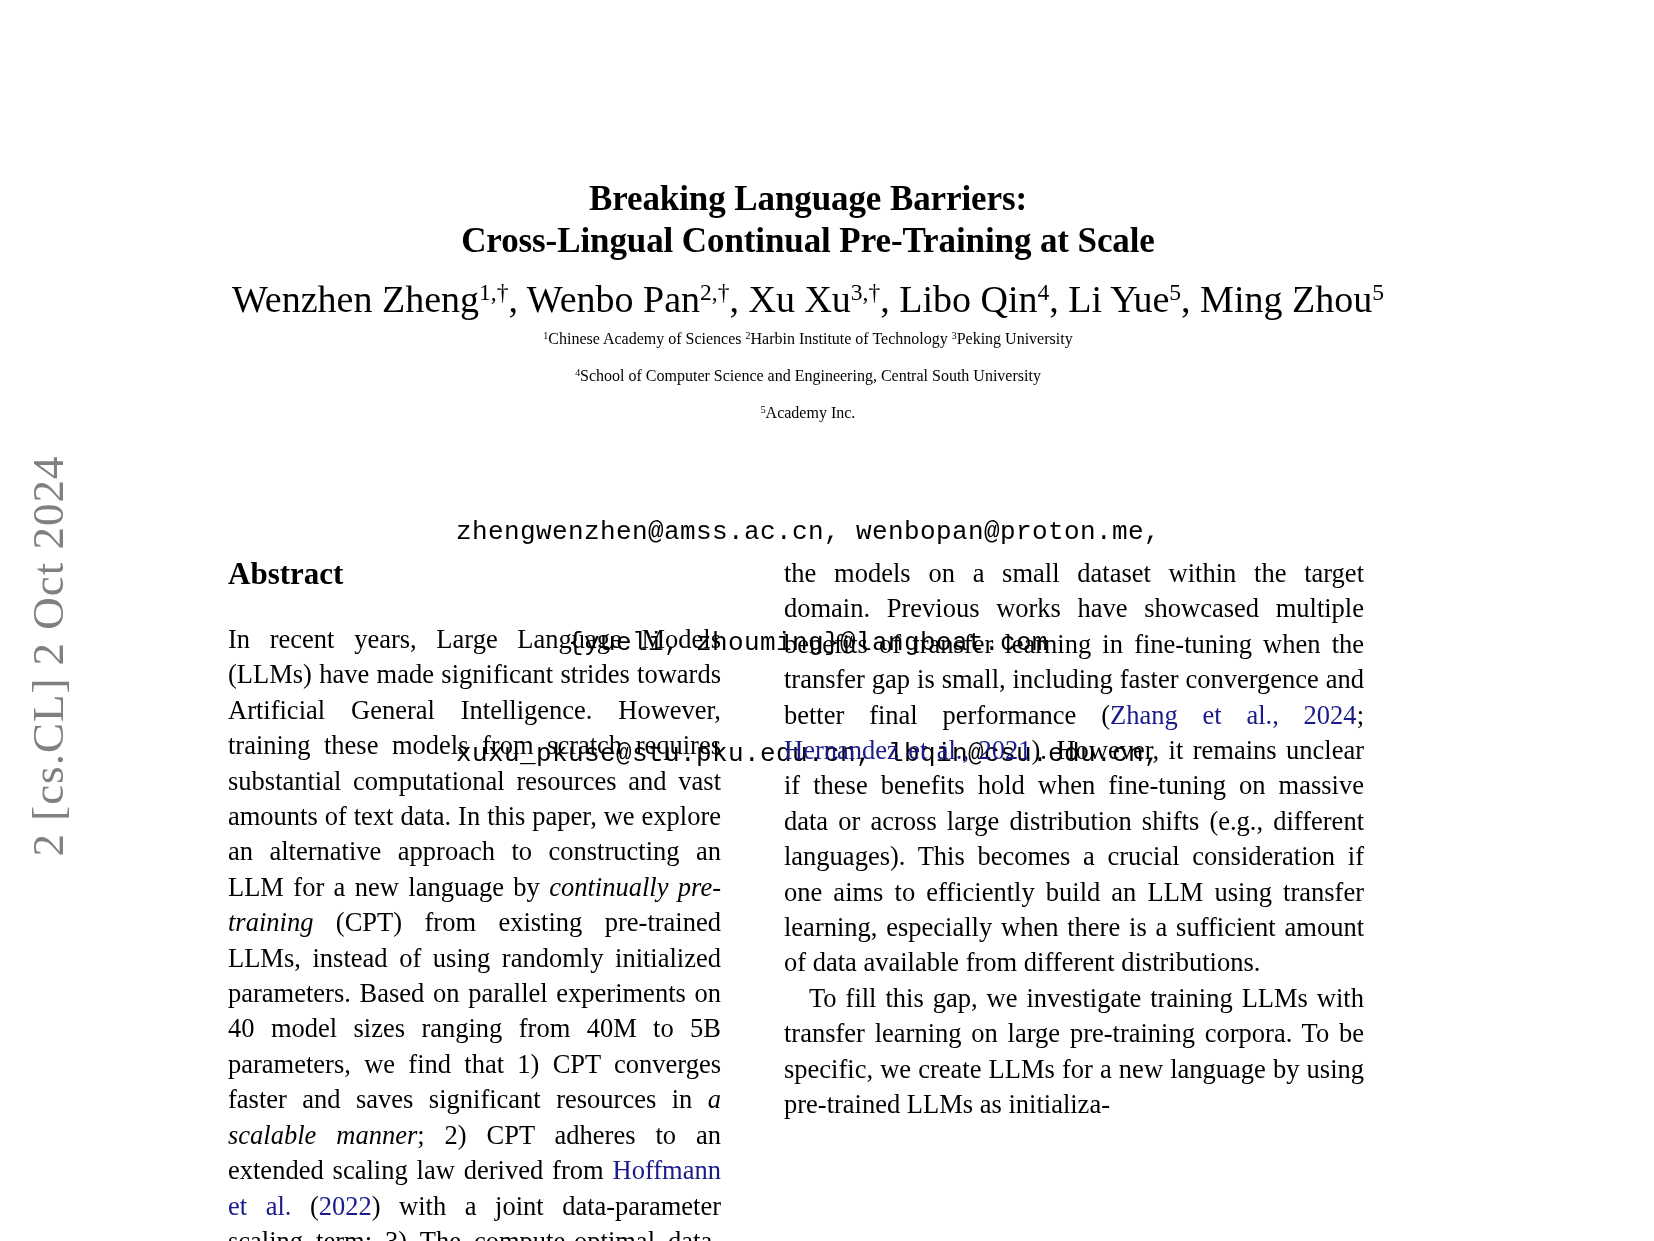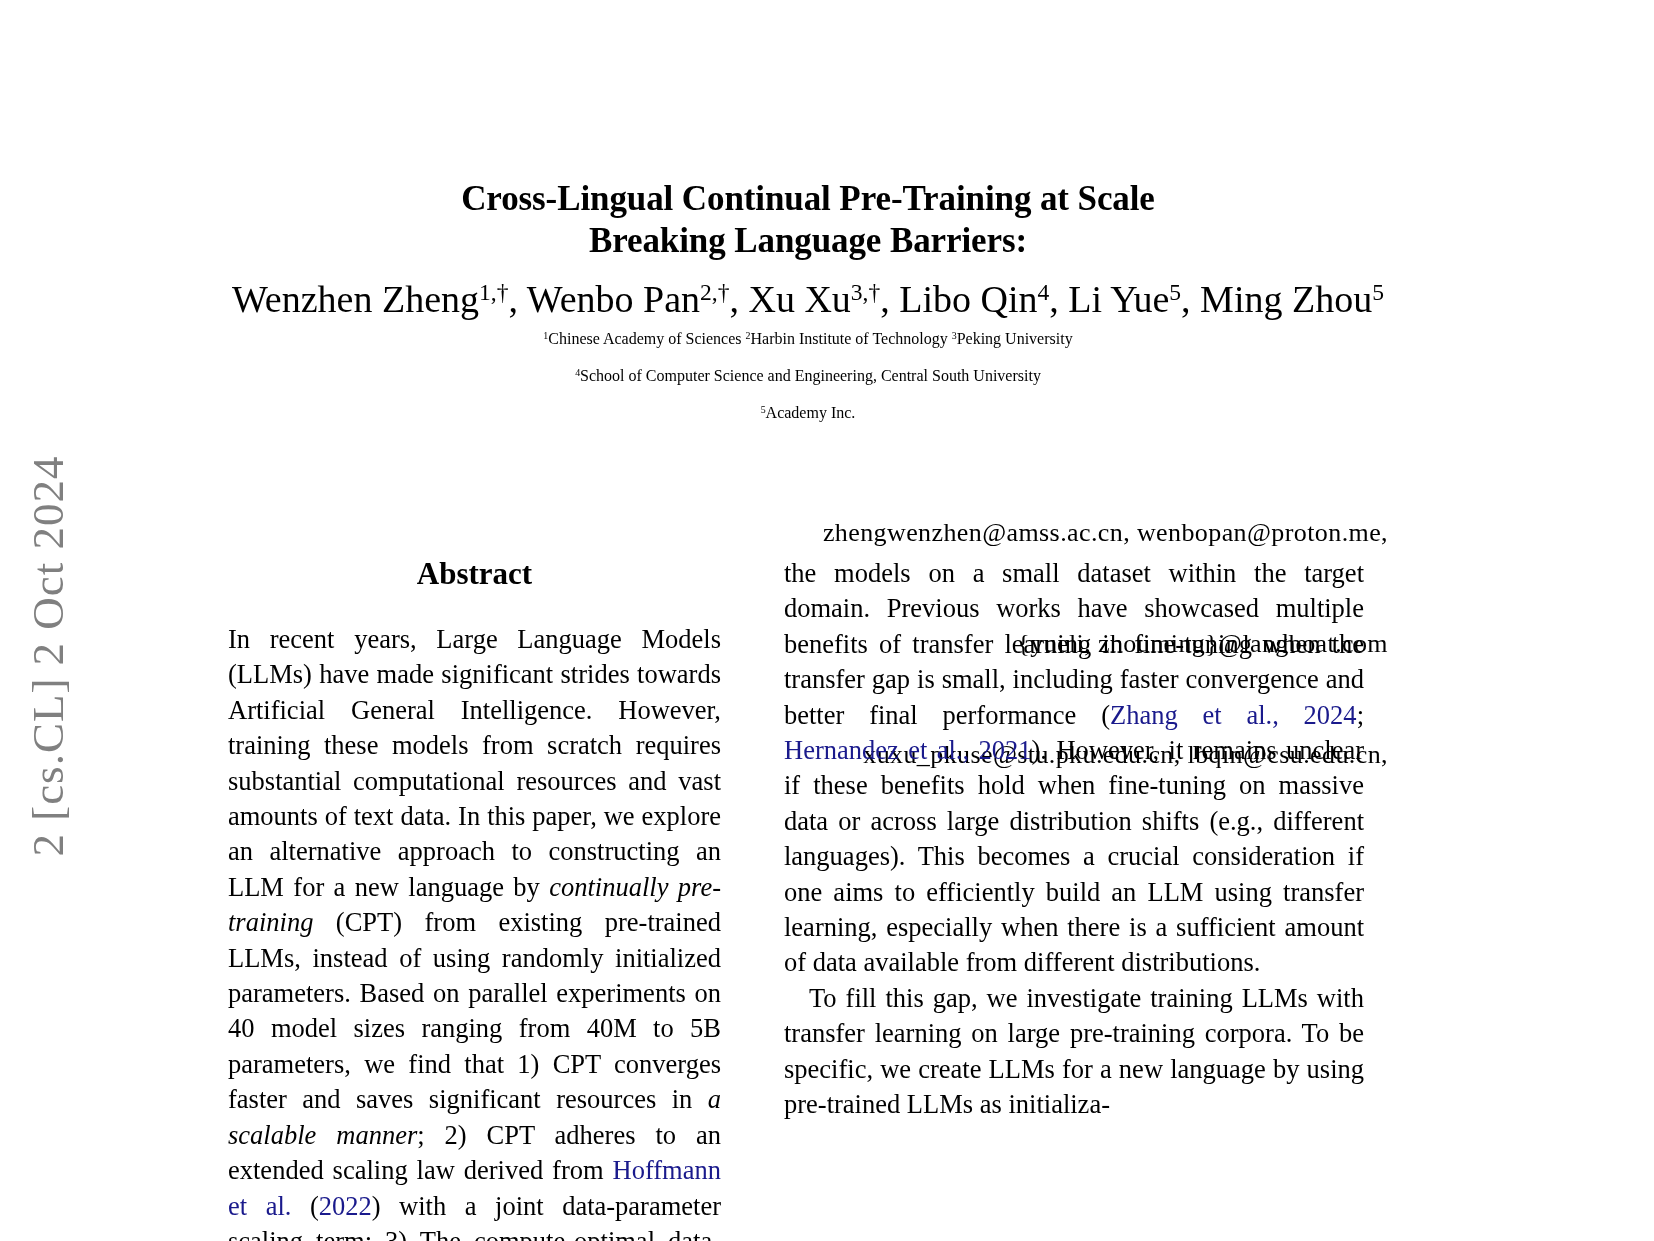--- a/index.html
+++ b/index.html
@@ -72,26 +72,25 @@
   .affil-1 { margin-top: 2px; }
 
   sup {
     font-size: 0.62em;
     vertical-align: 0.52em;
     line-height: 0;
   }
 
   .emails {
     margin-top: 9px;
-    font-family: Liberation Serif, serif;
+    font-family: Liberation Mono, monospace;
     font-size: 26px;
     line-height: 37px;
     letter-spacing: 0.4px;
     white-space: pre;
-    text-align: right;
   }
 
   
   #columns {
     position: absolute;
     top: 556px;
     left: 0;
     width: 1654px;
   }
   .col {
@@ -103,21 +102,20 @@
     width: 493px;
   }
   #col-right {
     left: 784px;
     width: 580px;
   }
 
   .abstract-heading {
     font-size: 31px;
     font-weight: bold;
-    text-align: center;
     margin: 0 0 30px 0;
   }
 
   .body-text {
     font-size: 26.5px;
     line-height: 35.4px;
     text-align: justify;
     text-justify: inter-word;
     margin: 0;
     hyphens: none;
@@ -134,22 +132,22 @@
 </head>
 <body>
 
 <div id="arxiv-stamp">2 [cs.CL] 2 Oct 2024</div>
 
 <div id="page">
 
   <div id="header">
 
     <div class="title">
+      <span class="title-line">Breaking Language Barriers:</span>
       <span class="title-line">Cross-Lingual Continual Pre-Training at Scale</span>
-      <span class="title-line">Breaking Language Barriers:</span>
     </div>
 
     <div class="authors">
       <span>Wenzhen Zheng<sup>1,†</sup>,</span>
       <span>Wenbo Pan<sup>2,†</sup>,</span>
       <span>Xu Xu<sup>3,†</sup>,</span>
       <span>Libo Qin<sup>4</sup>,</span>
       <span>Li Yue<sup>5</sup>,</span>
       <span>Ming Zhou<sup>5</sup></span>
     </div>

